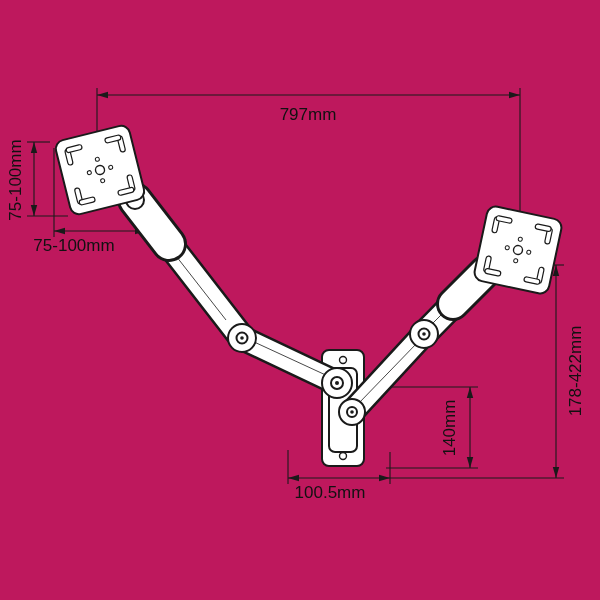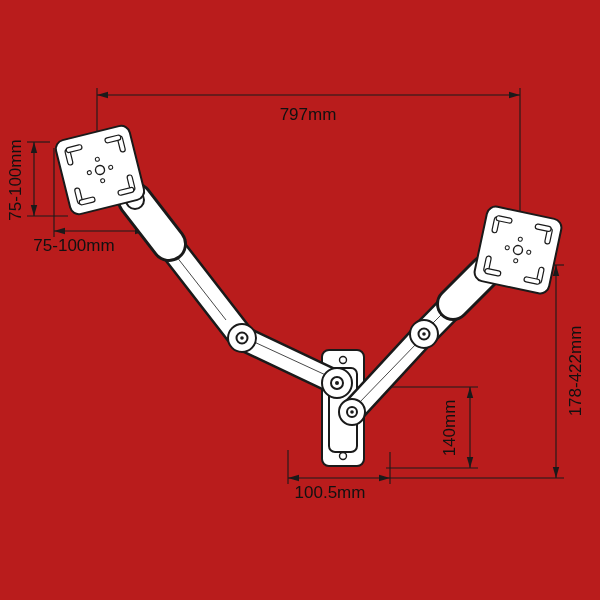--- a/index.html
+++ b/index.html
@@ -1,16 +1,16 @@
 <!DOCTYPE html>
 <html><head>
 <meta charset="utf-8">
 <style>
   html,body{margin:0;padding:0;background:#ffffff;}
-  .stage{width:600px;height:600px;background:#b91c1c;position:relative;overflow:hidden;}
+  .stage{width:600px;height:600px;background:#be185d;position:relative;overflow:hidden;}
   svg{display:block;}
   .dim line{stroke:#1a1a1a;stroke-width:1.1;fill:none;}
   .dim polygon{fill:#1a1a1a;stroke:none;}
   .part{fill:#ffffff;stroke:#1a1a1a;stroke-width:2;}
   .slot{fill:#ffffff;stroke:#1a1a1a;stroke-width:1.2;}
   .hole{fill:none;stroke:#1a1a1a;stroke-width:1.4;}
   .hole2{fill:none;stroke:#1a1a1a;stroke-width:1;}
   .tube-o{stroke:#1a1a1a;stroke-linecap:round;fill:none;}
   .tube-i{stroke:#ffffff;stroke-linecap:round;fill:none;}
   .detail{stroke:#1a1a1a;stroke-width:1;opacity:.8;}

